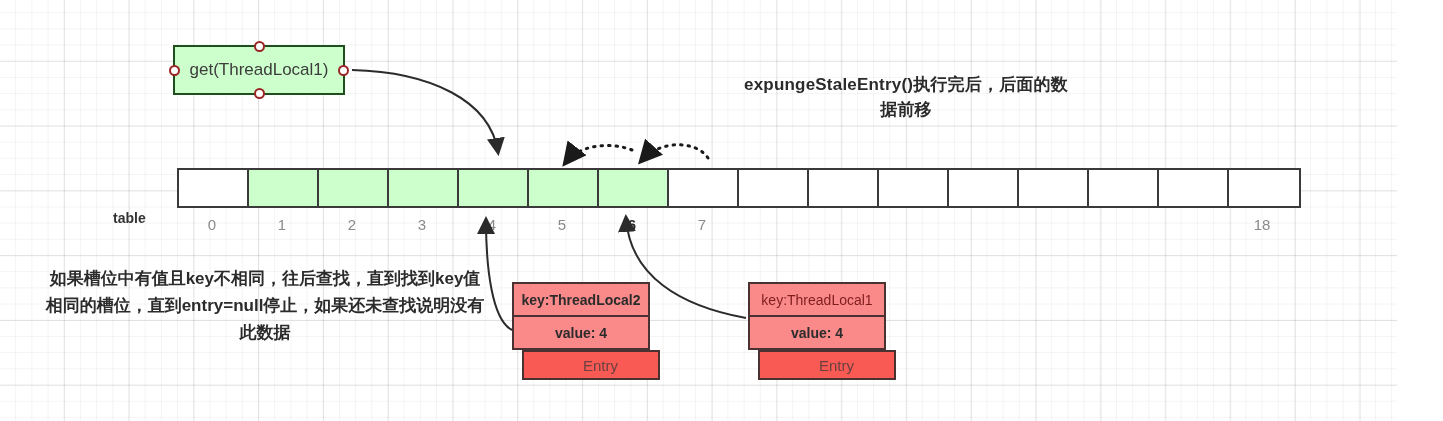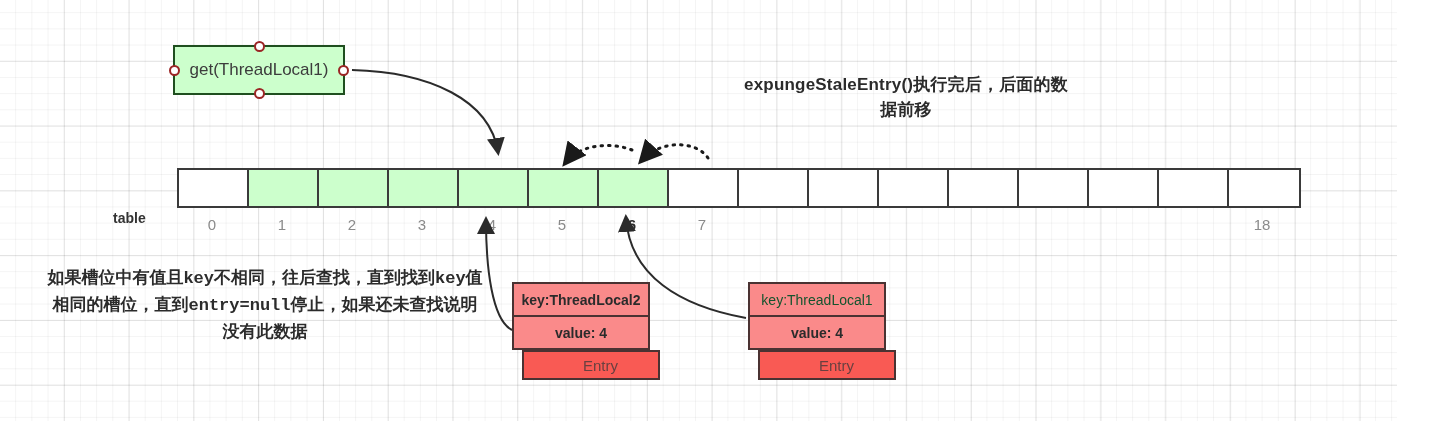--- a/index.html
+++ b/index.html
@@ -74,35 +74,34 @@
     width:70px;text-align:center;font-size:15px;color:#8a8a8a;
   }
   .idx.bold{font-weight:bold;color:#2b2b2b;}
   .idx.blank{color:transparent;}
 
   
   #left-note{
     position:absolute;left:45px;top:265px;width:440px;
     text-align:center;font-weight:bold;font-size:17px;color:#2b2b2b;
     line-height:27px;
-    font-family:Liberation Mono, monospace;
   }
 
   
   .entry-box{position:absolute;width:138px;}
   .entry-key,.entry-value{
     height:34px;border:2px solid #4a3232;box-sizing:border-box;
     background:#fa8a8a;
     display:flex;align-items:center;justify-content:center;
     font-size:14px;color:#2b2b2b;
   }
   .entry-key{border-bottom-width:1px;}
   .entry-value{border-top-width:1px;}
   .entry-key.bold,.entry-value.bold{font-weight:bold;}
-  .entry-key.plain{color:#14532d;}
+  .entry-key.plain{color:#7f1d1d;}
   .entry-foot{
     margin-left:10px;width:138px;height:30px;
     border:2px solid #4a3232;box-sizing:border-box;
     background:#f95a54;
     display:flex;align-items:center;justify-content:center;
     font-size:15px;color:#6a4040;padding-left:19px;
   }
   #entry1{left:512px;top:282px;}
   #entry2{left:748px;top:282px;}
 

